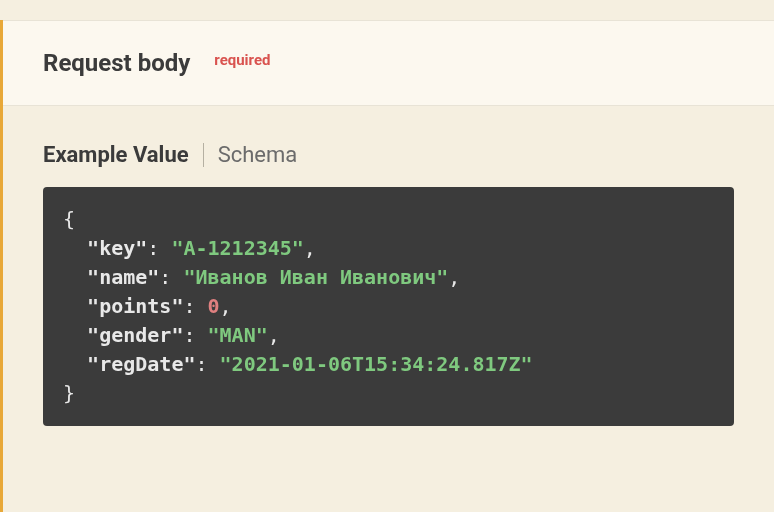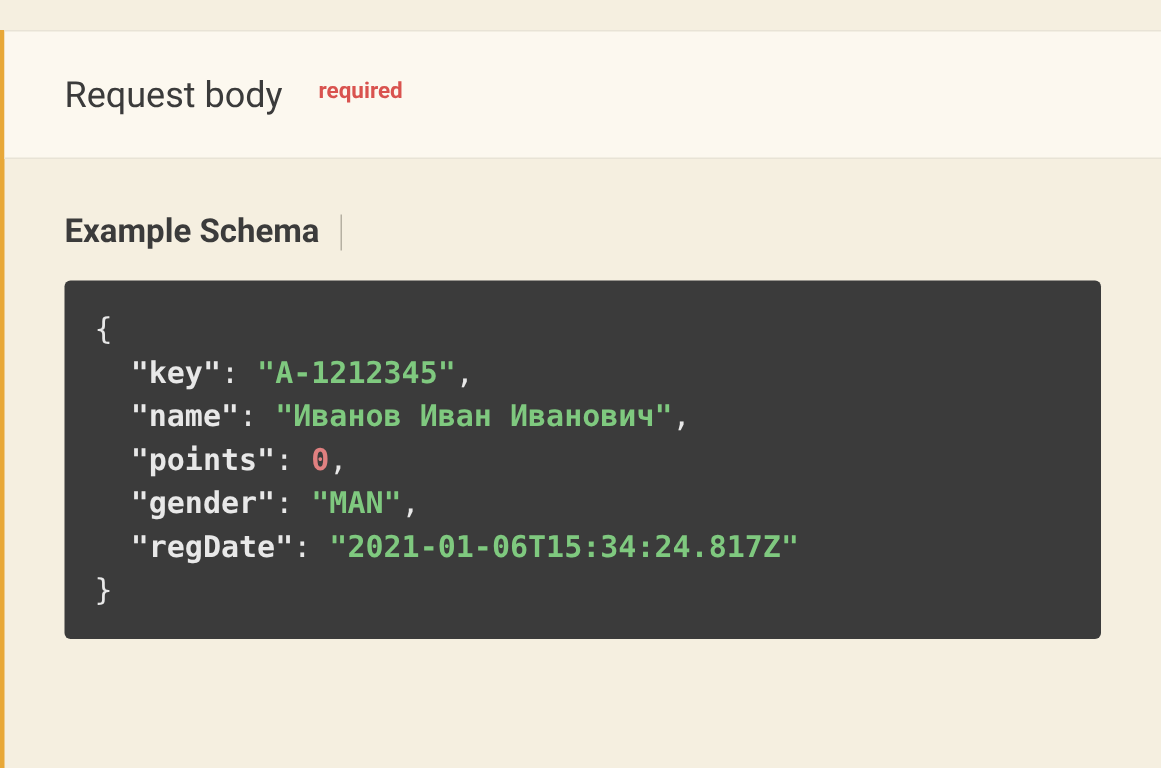--- a/index.html
+++ b/index.html
@@ -17,21 +17,21 @@
 }
 .header-panel {
   background: #fcf8ef;
   padding: 28px 40px;
   border-top: 1px solid #e8e3d6;
   border-bottom: 1px solid #e8e3d6;
   margin-top: 20px;
 }
 .section-title {
   font-size: 24px;
-  font-weight: 400;
+  font-weight: 700;
   color: #3b3b3b;
   display: inline;
 }
 .required-badge {
   font-size: 15px;
   font-weight: 700;
   color: #d9534f;
   vertical-align: super;
   margin-left: 20px;
 }
@@ -79,22 +79,23 @@
 <body>
 
 <div class="container">
   <div class="header-panel">
     <span class="section-title">Request body</span>
     <span class="required-badge">required</span>
   </div>
 
   <div class="body-panel">
     <div class="tabs">
-      <span class="tab">Example Schema</span>
+      <span class="tab">Example Value</span>
       <span class="tab-divider"></span>
+      <span class="tab inactive">Schema</span>
     </div>
 
     <div class="code-block"><span class="tok-punc">{</span>
   <span class="tok-key">"key"</span><span class="tok-punc">: </span><span class="tok-str">"A-1212345"</span><span class="tok-punc">,</span>
   <span class="tok-key">"name"</span><span class="tok-punc">: </span><span class="tok-str">"Иванов Иван Иванович"</span><span class="tok-punc">,</span>
   <span class="tok-key">"points"</span><span class="tok-punc">: </span><span class="tok-num">0</span><span class="tok-punc">,</span>
   <span class="tok-key">"gender"</span><span class="tok-punc">: </span><span class="tok-str">"MAN"</span><span class="tok-punc">,</span>
   <span class="tok-key">"regDate"</span><span class="tok-punc">: </span><span class="tok-str">"2021-01-06T15:34:24.817Z"</span>
 <span class="tok-punc">}</span></div>
   </div>

